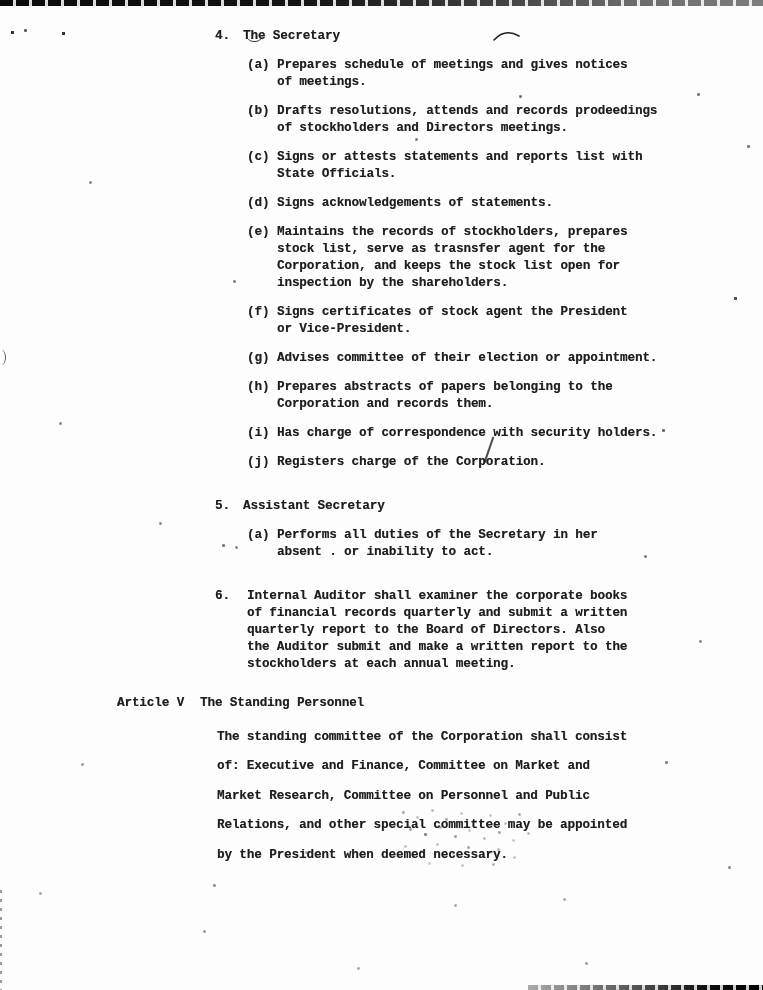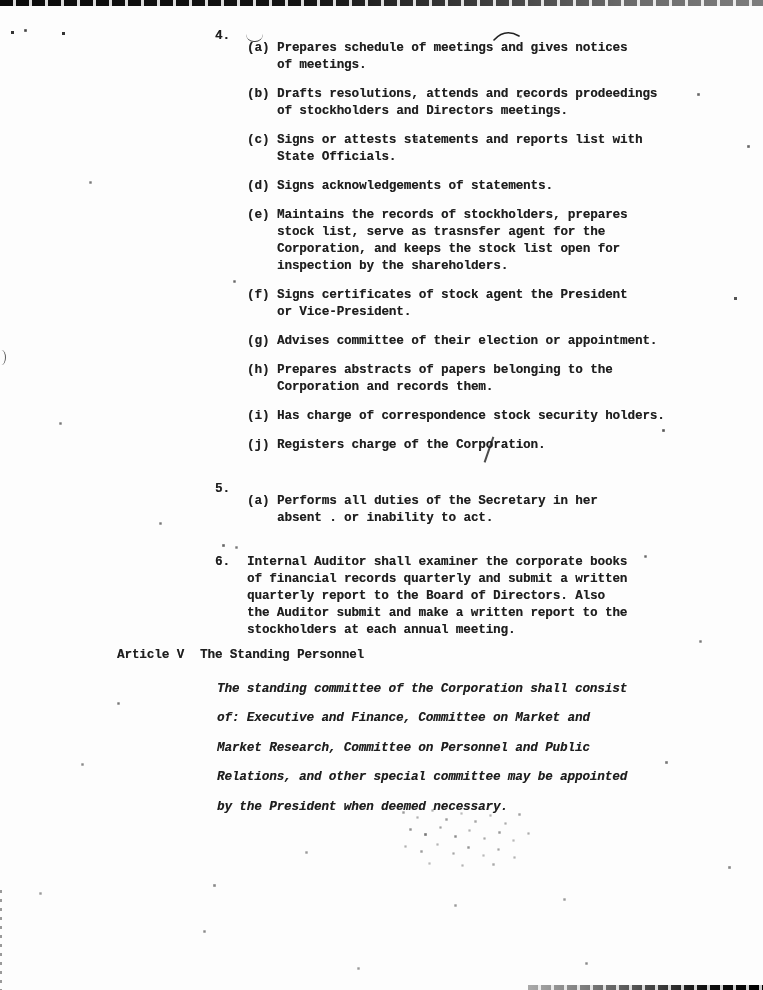--- a/index.html
+++ b/index.html
@@ -21,23 +21,23 @@
   .doc{position:absolute;left:117px;top:28px;width:640px;}
   .num-item{display:flex;}
   .num-item.gap{margin-top:15px;}
   .num-col{width:28px;flex:none;margin-left:98px;}
   .num-body{flex:1;min-width:0;}
   .subs{margin-top:12px;padding-left:4px;}
   .sub{display:flex;margin-bottom:12px;}
   .sub-marker{width:30px;flex:none;}
   .sub-text{flex:1;min-width:0;}
   .body6{padding-left:4px;}
-  .article-row{display:flex;margin-top:8px;}
+  .article-row{display:flex;margin-top:22px;}
   .art-label{width:83px;flex:none;}
-  .art-para{margin-left:100px;margin-top:11px;line-height:29.4px;font-style:italic;}
+  .art-para{margin-left:100px;margin-top:11px;line-height:29.4px;}
   
   .edge-top{
     position:absolute;top:0;left:0;width:763px;height:6px;
     background:
       repeating-linear-gradient(90deg,rgba(255,255,255,0) 0 13px,rgba(255,255,255,0.85) 13px 16px),
       linear-gradient(90deg,#0b0b0b 0%,#141414 40%,#3a3a3a 62%,#6a6a6a 82%,#7d7d7d 100%);
   }
   .edge-bottom{
     position:absolute;bottom:0;right:0;width:235px;height:5px;
     background:
@@ -107,20 +107,21 @@
   <div class="slash-mark"></div>
   <div class="paren-mark"></div>
   <div class="specks"></div>
   <div class="noise-cloud"></div>
 
   <div class="doc">
 
     <div class="num-item">
       <div class="num-col">4.</div>
       <div class="num-body">
+        <div>The Secretary</div>
         <div class="subs">
           <div class="sub">
             <span class="sub-marker">(a)</span>
             <div class="sub-text lines">Prepares schedule of meetings and gives notices
 of meetings.</div>
           </div>
           <div class="sub">
             <span class="sub-marker">(b)</span>
             <div class="sub-text lines">Drafts resolutions, attends and records prodeedings
 of stockholders and Directors meetings.</div>
@@ -150,33 +151,34 @@
             <span class="sub-marker">(g)</span>
             <div class="sub-text lines">Advises committee of their election or appointment.</div>
           </div>
           <div class="sub">
             <span class="sub-marker">(h)</span>
             <div class="sub-text lines">Prepares abstracts of papers belonging to the
 Corporation and records them.</div>
           </div>
           <div class="sub">
             <span class="sub-marker">(i)</span>
-            <div class="sub-text lines">Has charge of correspondence stock security holders.</div>
+            <div class="sub-text lines">Has charge of correspondence with security holders.</div>
           </div>
           <div class="sub">
             <span class="sub-marker">(j)</span>
             <div class="sub-text lines">Registers charge of the Corporation.</div>
           </div>
         </div>
       </div>
     </div>
 
     <div class="num-item gap">
       <div class="num-col">5.</div>
       <div class="num-body">
+        <div>Assistant Secretary</div>
         <div class="subs">
           <div class="sub">
             <span class="sub-marker">(a)</span>
             <div class="sub-text lines">Performs all duties of the Secretary in her
 absent . or inability to act.</div>
           </div>
         </div>
       </div>
     </div>
 

